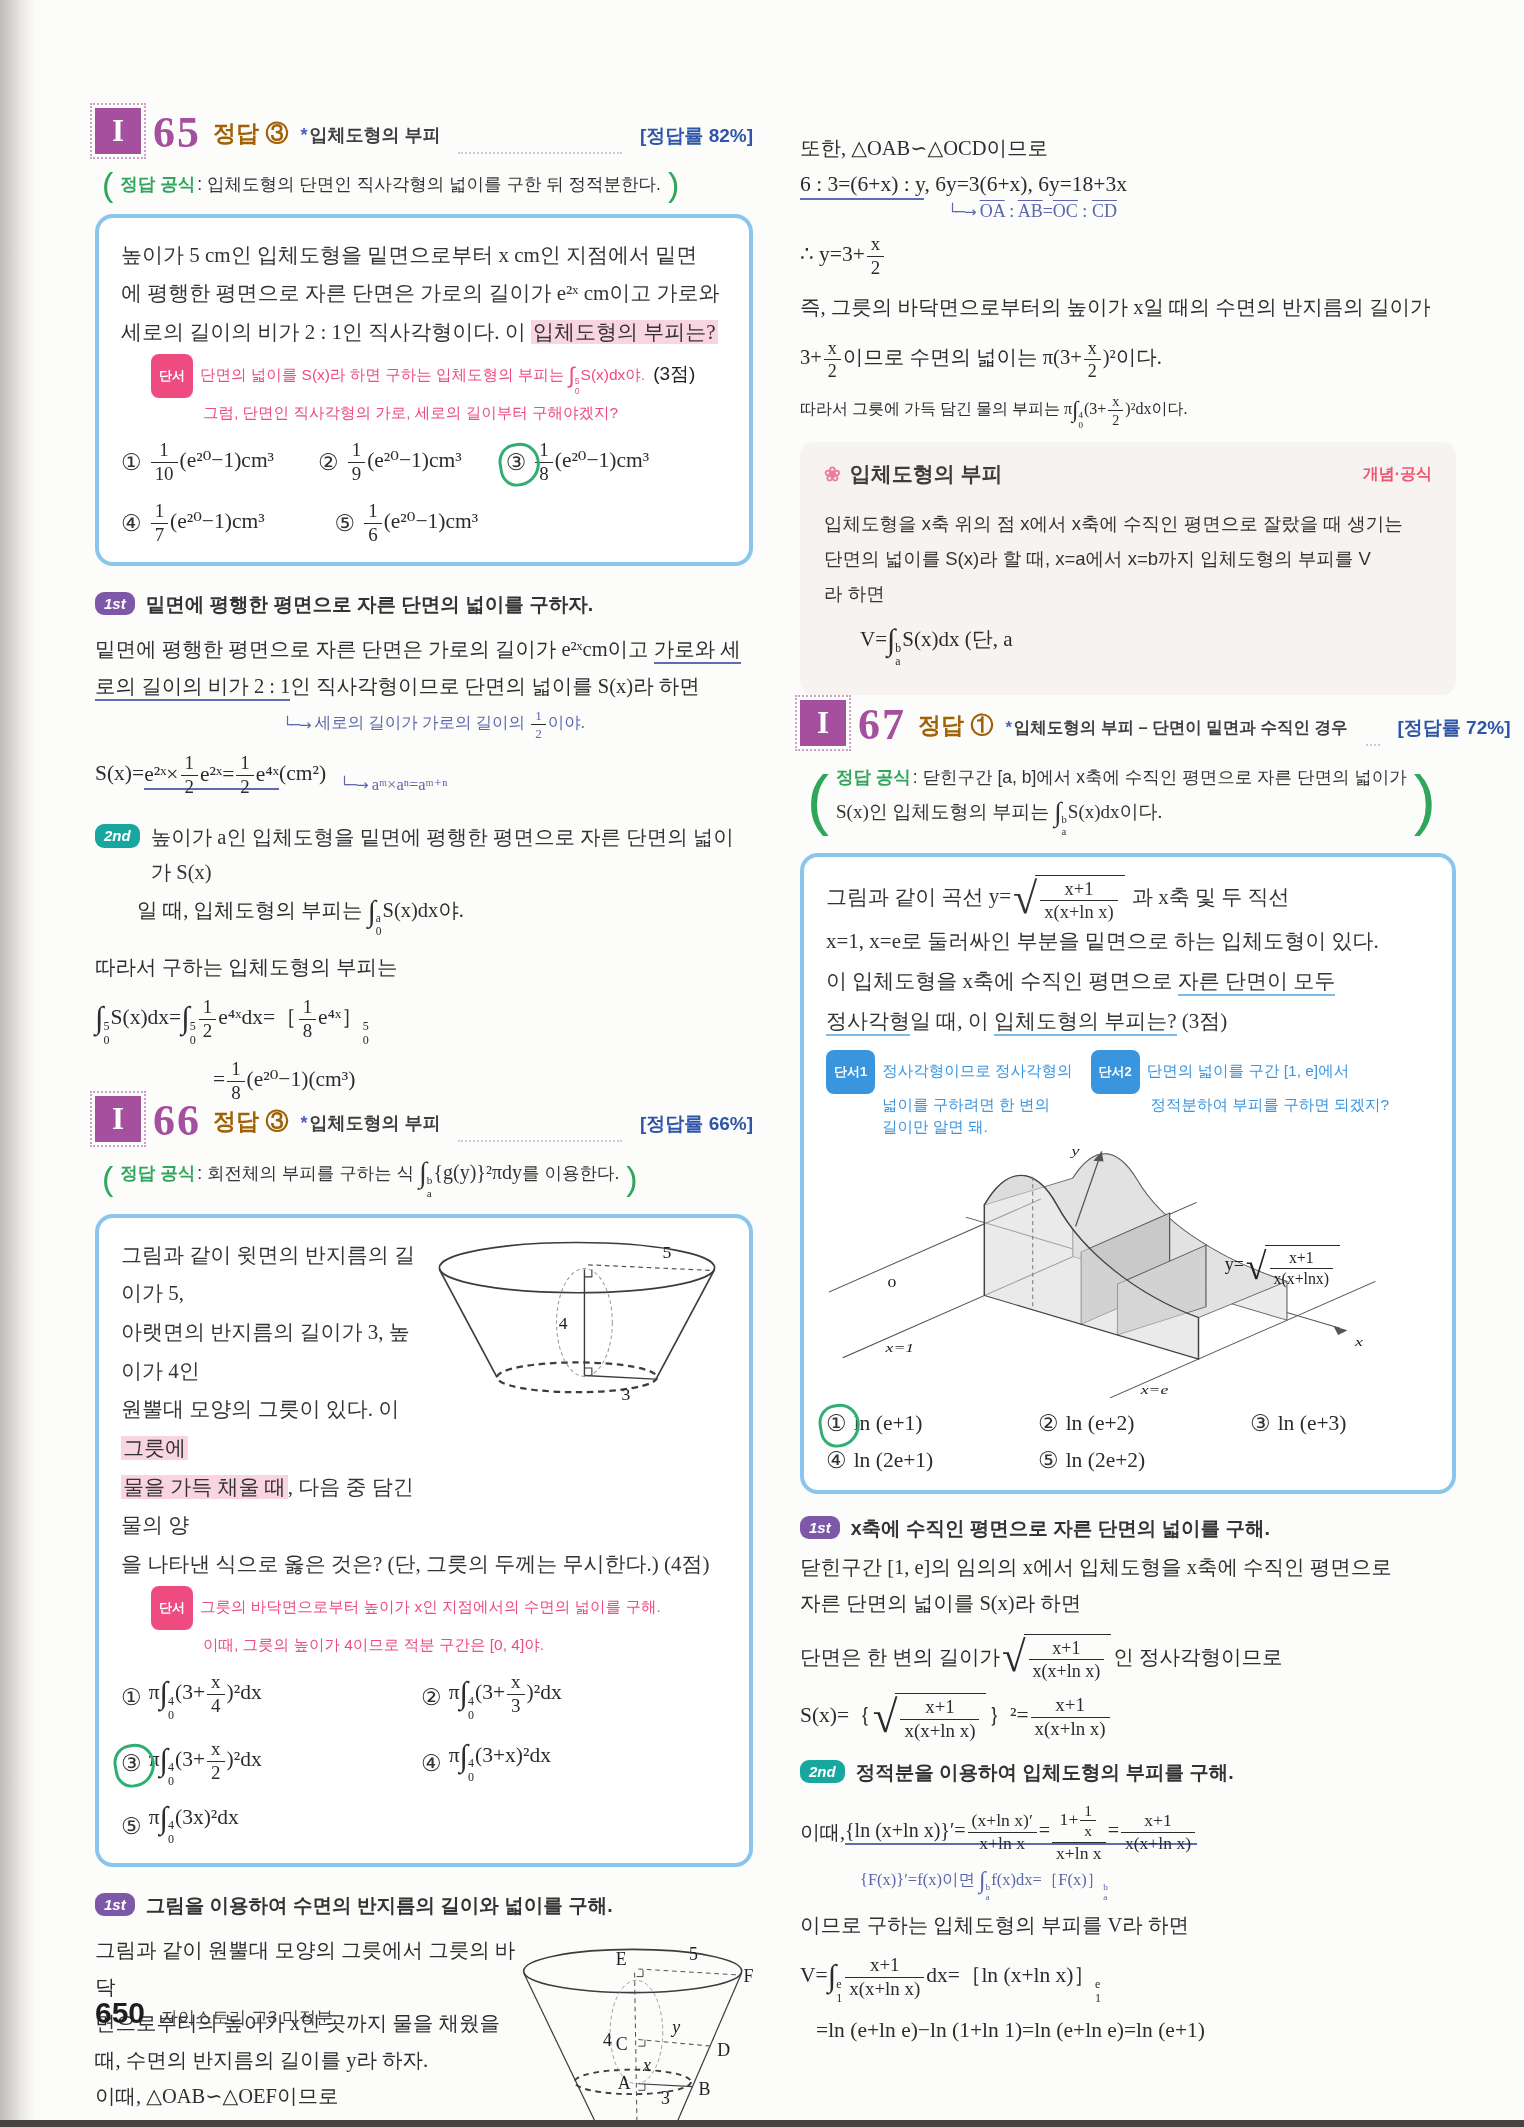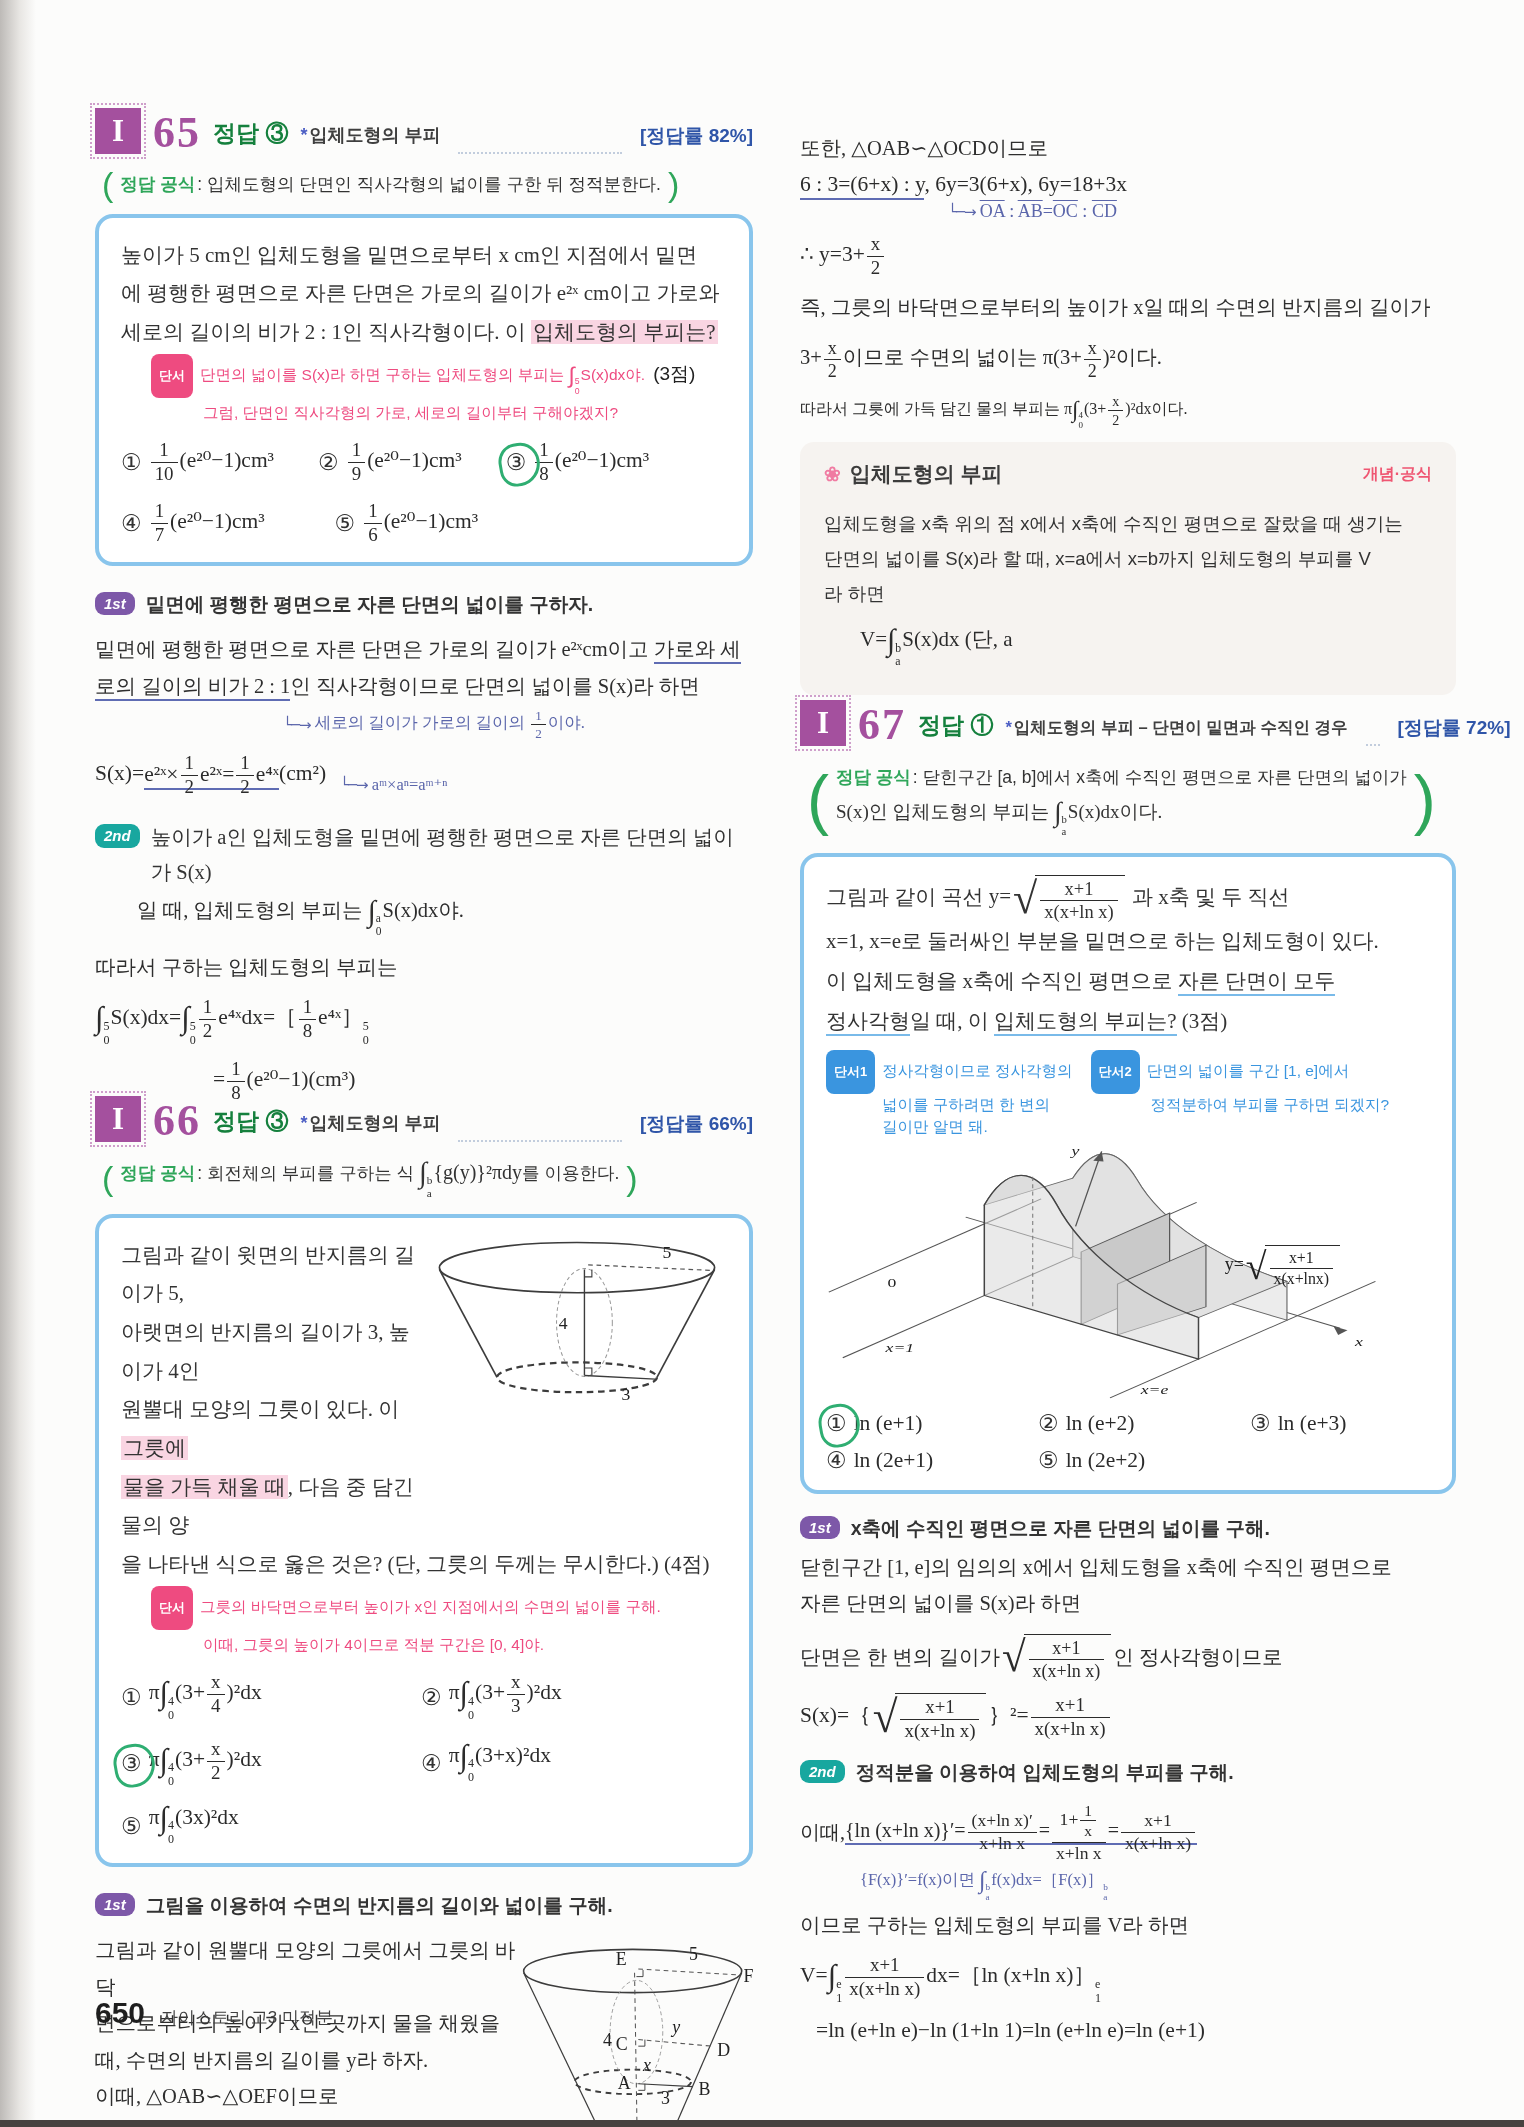--- a/index.html
+++ b/index.html
@@ -7,21 +7,21 @@
 body{position:relative;background:#fcfcfb;font-family:"Liberation Serif","DejaVu Serif",serif;color:#2b2b2b;overflow:hidden;}
 .gutter{position:absolute;left:0;top:0;width:36px;height:100%;background:linear-gradient(90deg,#bdbab7,#e8e6e3 55%,#fcfcfb);}
 .bottom-edge{position:absolute;left:0;bottom:0;width:100%;height:7px;background:#474240;}
 .col-l{position:absolute;left:95px;top:0;width:658px;}
 .col-r{position:absolute;left:800px;top:0;width:656px;}
 .sec{position:absolute;width:100%;}
 
 .hdr{display:flex;align-items:flex-end;gap:12px;}
 .ibadge{flex:none;width:46px;height:46px;background:#a4509e;color:#fff;display:flex;align-items:center;justify-content:center;font:bold 31px "Liberation Serif",serif;outline:2px dotted #cf9fcb;outline-offset:3px;}
 .hnum{font:bold 44px "Liberation Serif",serif;color:#a4509e;line-height:.95;letter-spacing:2px;}
-.hans{font:bold 23px "Liberation Sans",sans-serif;color:#15803d;padding-bottom:5px;white-space:nowrap;}
+.hans{font:bold 23px "Liberation Sans",sans-serif;color:#a16207;padding-bottom:5px;white-space:nowrap;}
 .htopic{font:bold 18px "Liberation Sans",sans-serif;color:#3f3f3f;padding-bottom:7px;white-space:nowrap;}
 .star{color:#4c5ec4;margin-right:2px;}
 .leader{flex:1;border-bottom:2.5px dotted #c2cddd;margin:0 6px;height:16px;min-width:14px;}
 .hrate{font:bold 19px "Liberation Sans",sans-serif;color:#2f55a8;padding-bottom:5px;white-space:nowrap;}
 
 .gform{display:flex;align-items:center;margin-top:15px;font:17.5px "Liberation Sans",sans-serif;color:#333;}
 .gpar-l::before{content:"(";} .gpar-r::before{content:")";}
 .gpar-l,.gpar-r{color:#2fa65a;font:300 34px/0.9 "Liberation Sans",sans-serif;padding:0 7px;}
 .gpar-l.big,.gpar-r.big{font-size:66px;font-weight:200;}
 .gflabel{color:#2fa65a;font-weight:bold;margin-right:2px;}

